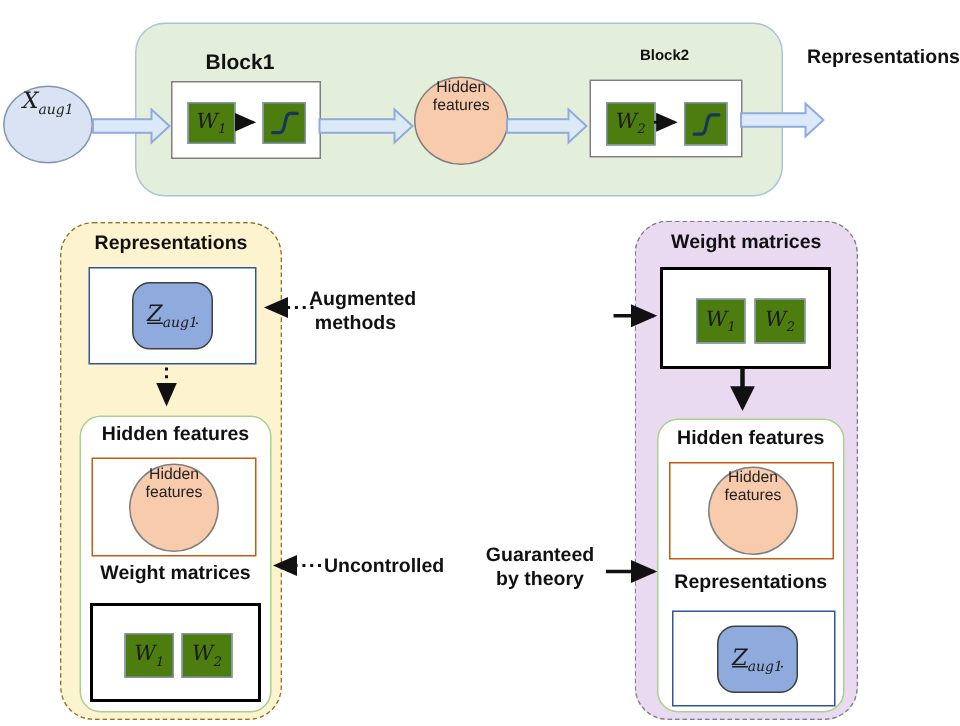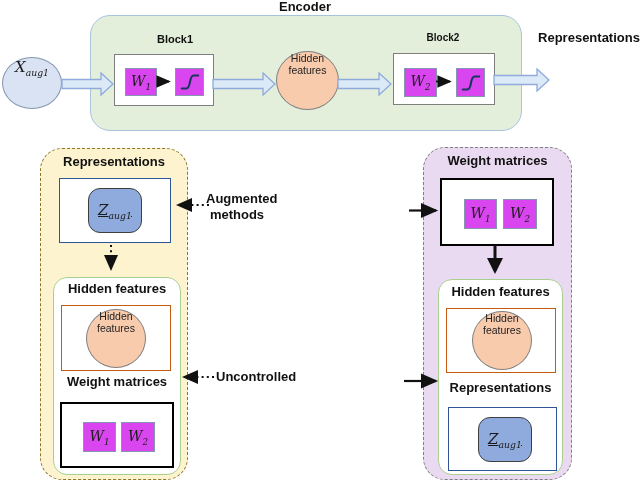--- a/index.html
+++ b/index.html
@@ -5,21 +5,21 @@
   html,body { margin:0; padding:0; background:#fff; }
   .canvas {
     position:relative; width:640px; height:484px; background:#fff; overflow:hidden;
     font-family:"Liberation Sans", sans-serif; color:#111;
   }
   .lbl { position:absolute; font-weight:bold; font-size:13px; line-height:1.22; text-align:center; color:#111; }
   .math, .math sub { font-family:"DejaVu Serif", serif; font-style:italic; color:#1b1b1b; }
   .math sub { font-size:0.62em; }
   .circ { position:absolute; border-radius:50%; display:flex; justify-content:center; }
   .wbox {
-    position:absolute; background:#d946ef; border:1.2px solid #8496b0;
+    position:absolute; background:#4d7c0f; border:1.2px solid #8496b0;
     display:flex; align-items:center; justify-content:center; font-size:14px;
   }
 
   .encoder-box {
     position:absolute; left:90px; top:15px; width:430px; height:114px;
     background:var(--encoder_fill); border:1.2px solid var(--encoder_border); border-radius:20px;
   }
   .block-box { position:absolute; width:98px; height:50px; background:#fff; border:1px solid #7f7f7f; }
 
   .node-hidden {
@@ -38,30 +38,29 @@
     position:absolute; background:var(--rep_node_fill); border:1.1px solid #3f3f3f; border-radius:12px;
     display:flex; align-items:center; justify-content:center; font-size:15px;text-decoration:underline;
   }
   .arrows { position:absolute; left:0; top:0; width:640px; height:484px; z-index:6; pointer-events:none; }
 </style>
 </head>
 <body>
 
 <div class="canvas">
 
-  <div class="lbl" style="left:90px; top:-1px; width:430px;">Encoder</div>
 
   <div class="encoder-box"></div>
 
 
   <div class="circ math" style="left:2px; top:57px; width:58px; height:50px; background:var(--input_node_fill); border:1.4px solid var(--input_node_border); font-size:15px;">
     <span><span>X</span><sub>aug1</sub></span>
   </div>
 
-  <div class="lbl" style="left:126px; top:33px; width:98px; font-size:11px;">Block1</div>
+  <div class="lbl" style="left:111px; top:33px; width:98px; font-size:14px;">Block1</div>
   <div class="block-box" style="left:114px; top:54px;">
     <div class="wbox math" style="left:10px; top:13px; width:30px; height:26px;">
       <span><span>W</span><sub>1</sub></span>
     </div>
     <div class="wbox" style="left:60px; top:13px; width:27px; height:26px;">
       <svg width="22" height="22" viewBox="0 0 24 24">
         <path d="M3 19 L8 19 C13.5 19 10.5 5 16 5 L21 5" fill="none" stroke="#17365d" stroke-width="2.2" stroke-linecap="round"></path>
       </svg>
     </div>
   </div>
@@ -129,20 +128,21 @@
       <div class="navy-frame" style="left:9px; top:127px; width:107px; height:62px;">
         <div class="znode math" style="left:29px; top:9px; width:52px; height:43px;">
           <span><span>Z</span><sub>aug1</sub></span>
         </div>
       </div>
     </div>
   </div>
 
   <div class="lbl" style="left:206px; top:191px; width:62px;">Augmented methods</div>
   <div class="lblÂ " style="position:absolute; left:216px; top:369px; width:92px; font-weight:bold; font-size:13px;">Uncontrolled</div>
+  <div class="lbl" style="left:318px; top:362px; width:84px;">Guaranteed by theory</div>
 
   <svg class="arrows">
     <defs>
       <marker id="ah" markerWidth="9" markerHeight="9" refX="7" refY="3.5" orient="auto">
         <path d="M0,0 L8,3.5 L0,7 z" fill="#111"></path>
       </marker>
       <marker id="ahb" markerWidth="7" markerHeight="7" refX="4.5" refY="2.75" orient="auto">
         <path d="M0,0 L5.5,2.75 L0,5.5 z" fill="#111"></path>
       </marker>
     </defs>

